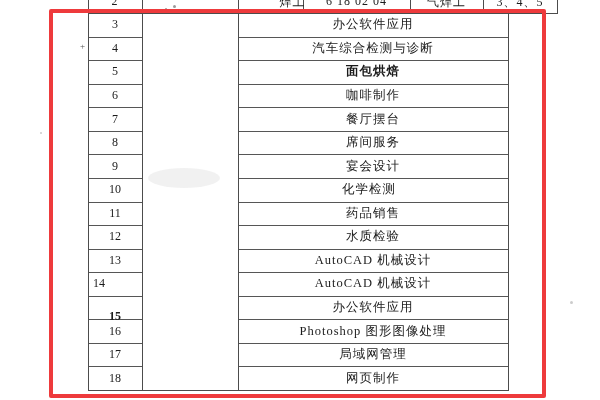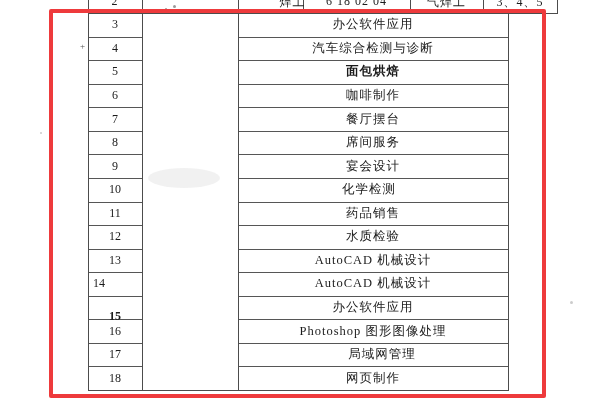--- a/index.html
+++ b/index.html
@@ -124,21 +124,21 @@
       <div class="sep" style="left: 239px; width: 269px; top: 272.188px;"></div>
       <div class="cellText numText" style="left: 88px; width: 54px; top: 305px; height: 23.5625px; font-weight: bold;">15</div>
       <div class="cellText" style="left: 238px; width: 270px; top: 295.75px; height: 23.5625px;">办公软件应用</div>
       <div class="sep" style="left: 89px; width: 53px; top: 295.75px;"></div>
       <div class="sep" style="left: 239px; width: 269px; top: 295.75px;"></div>
       <div class="cellText numText" style="left: 88px; width: 54px; top: 319.312px; height: 23.5625px;">16</div>
       <div class="cellText" style="left: 238px; width: 270px; top: 319.312px; height: 23.5625px;">Photoshop 图形图像处理</div>
       <div class="sep" style="left: 89px; width: 53px; top: 319.312px;"></div>
       <div class="sep" style="left: 239px; width: 269px; top: 319.312px;"></div>
       <div class="cellText numText" style="left: 88px; width: 54px; top: 342.875px; height: 23.5625px;">17</div>
-      <div class="cellText" style="left: 238px; width: 270px; top: 342.875px; height: 23.5625px; padding-left: 9px;">局域网管理</div>
+      <div class="cellText" style="left: 238px; width: 270px; top: 342.875px; height: 23.5625px;">局域网管理</div>
       <div class="sep" style="left: 89px; width: 53px; top: 342.875px;"></div>
       <div class="sep" style="left: 239px; width: 269px; top: 342.875px;"></div>
       <div class="cellText numText" style="left: 88px; width: 54px; top: 366.438px; height: 23.5625px;">18</div>
       <div class="cellText" style="left: 238px; width: 270px; top: 366.438px; height: 23.5625px;">网页制作</div>
       <div class="sep" style="left: 89px; width: 53px; top: 366.438px;"></div>
       <div class="sep" style="left: 239px; width: 269px; top: 366.438px;"></div>
     </div>
 
   <div class="redbox"></div>
 

